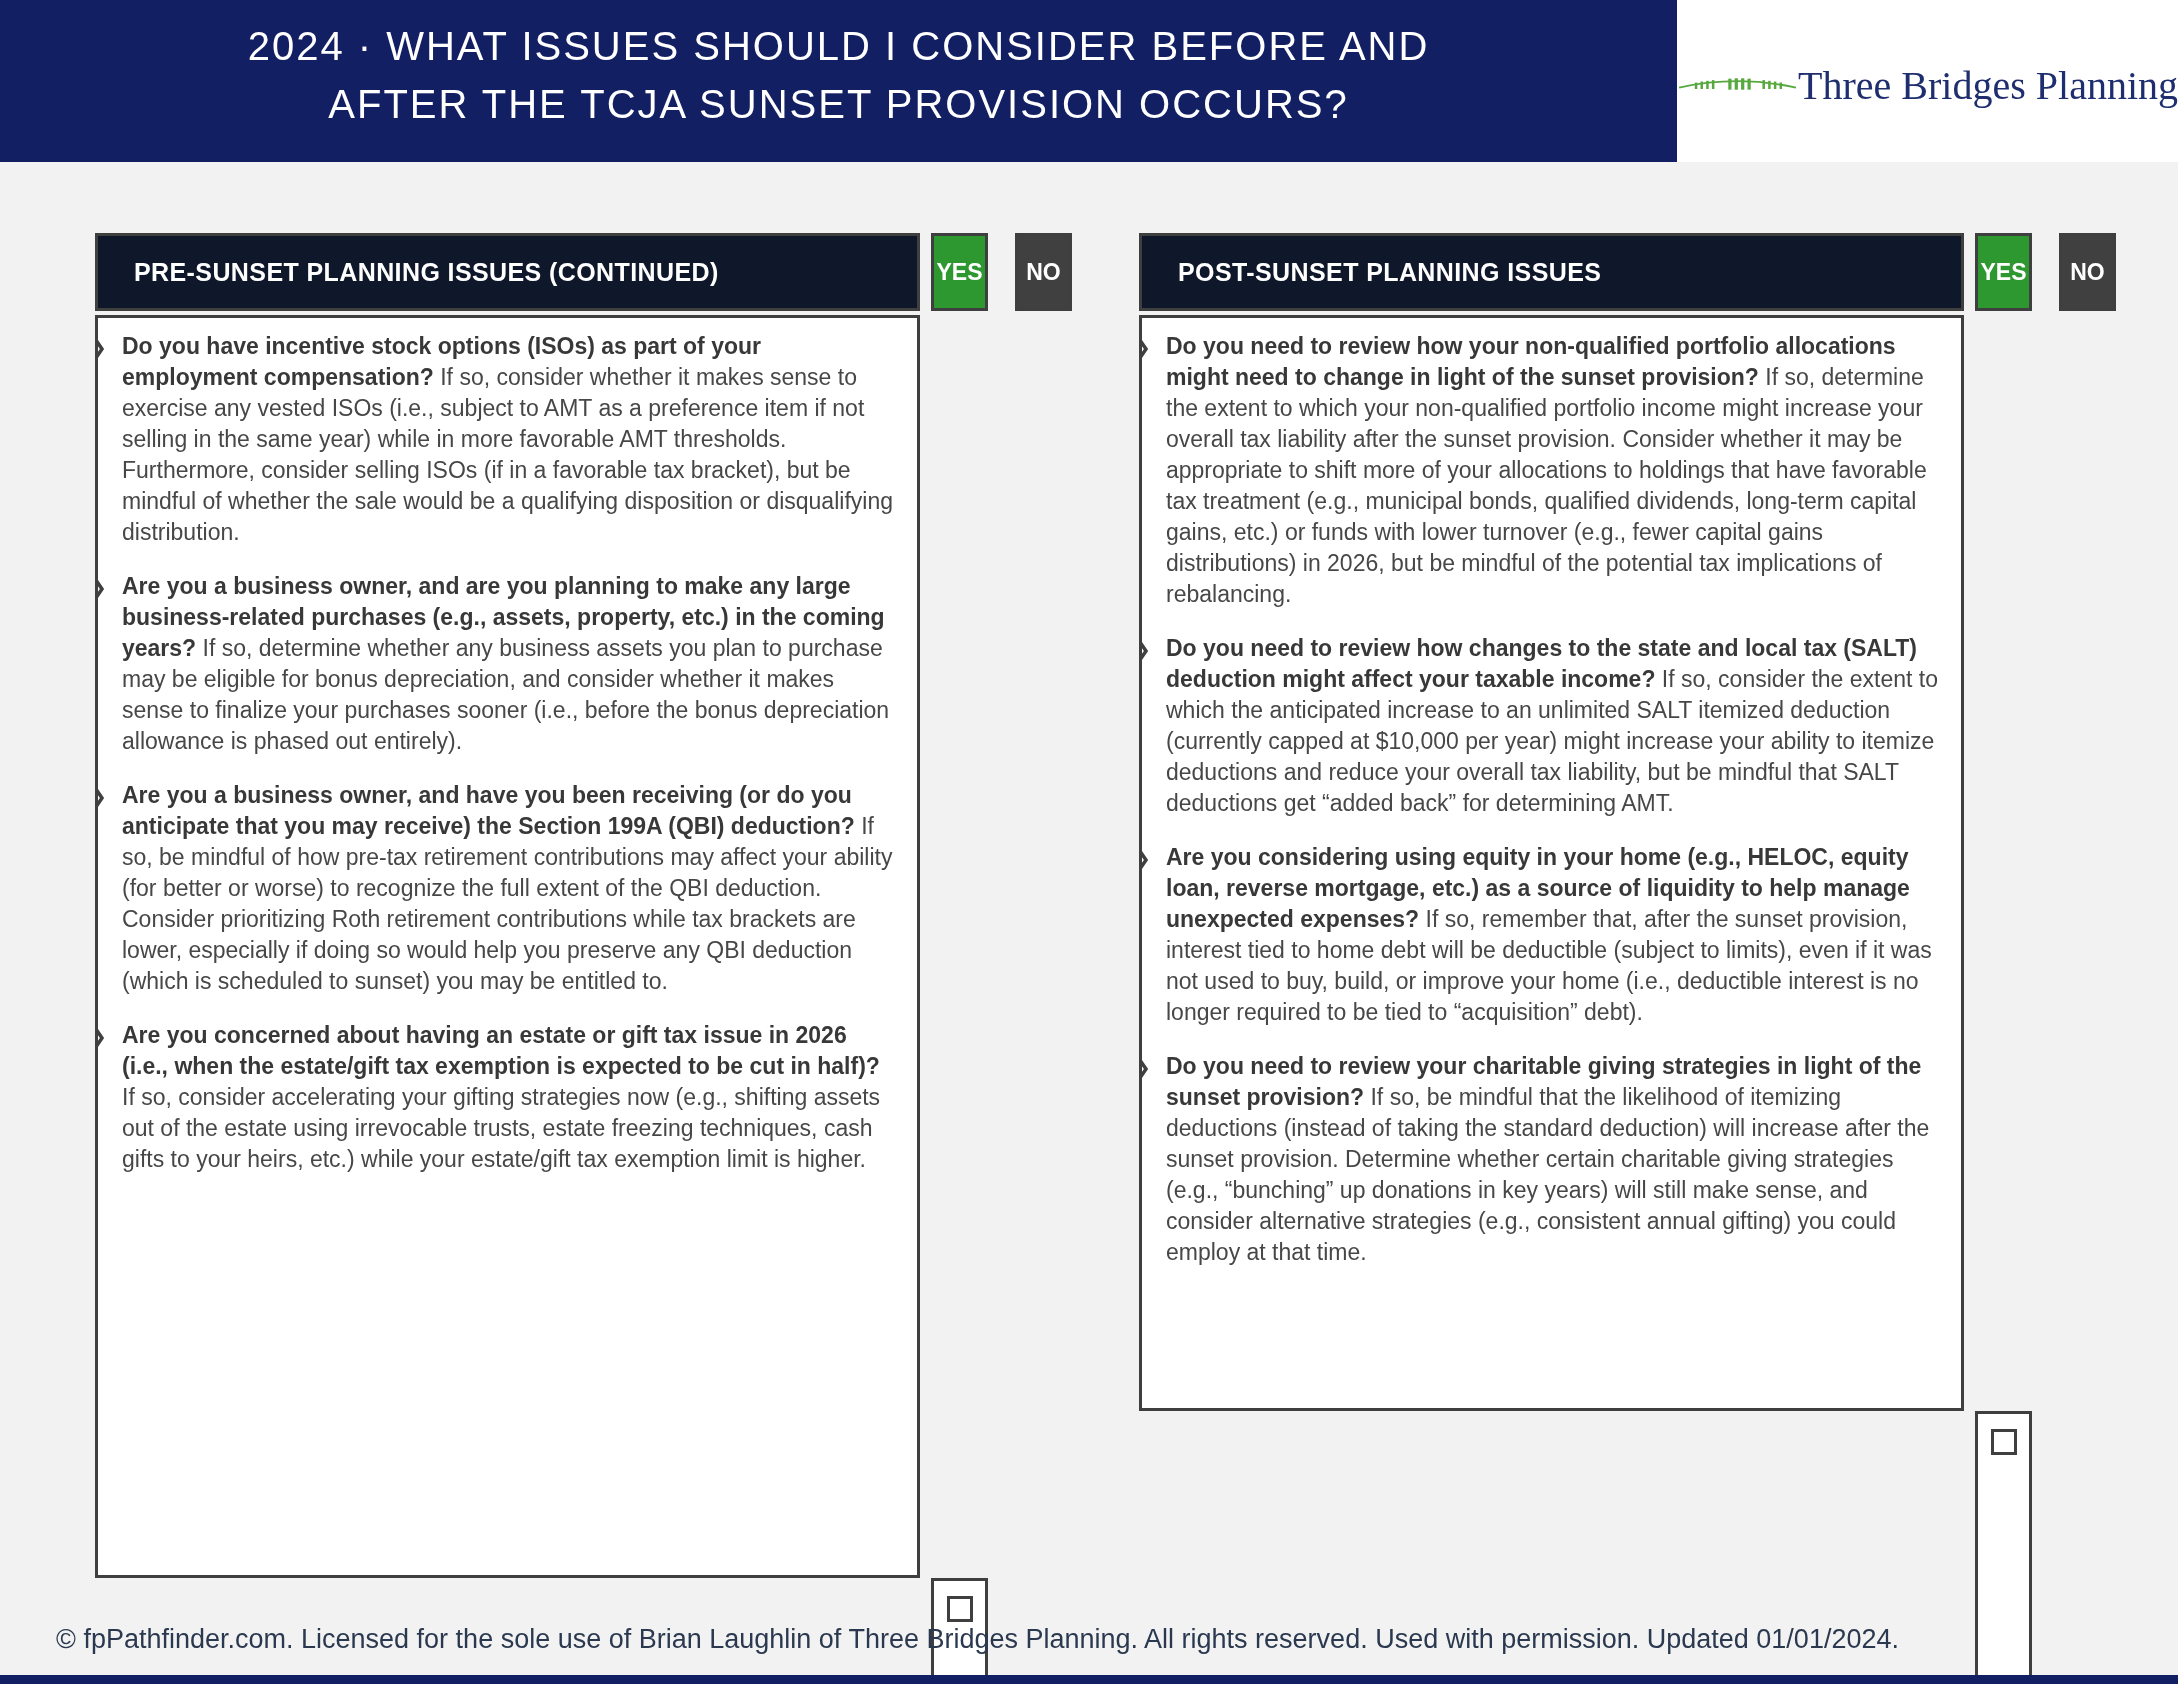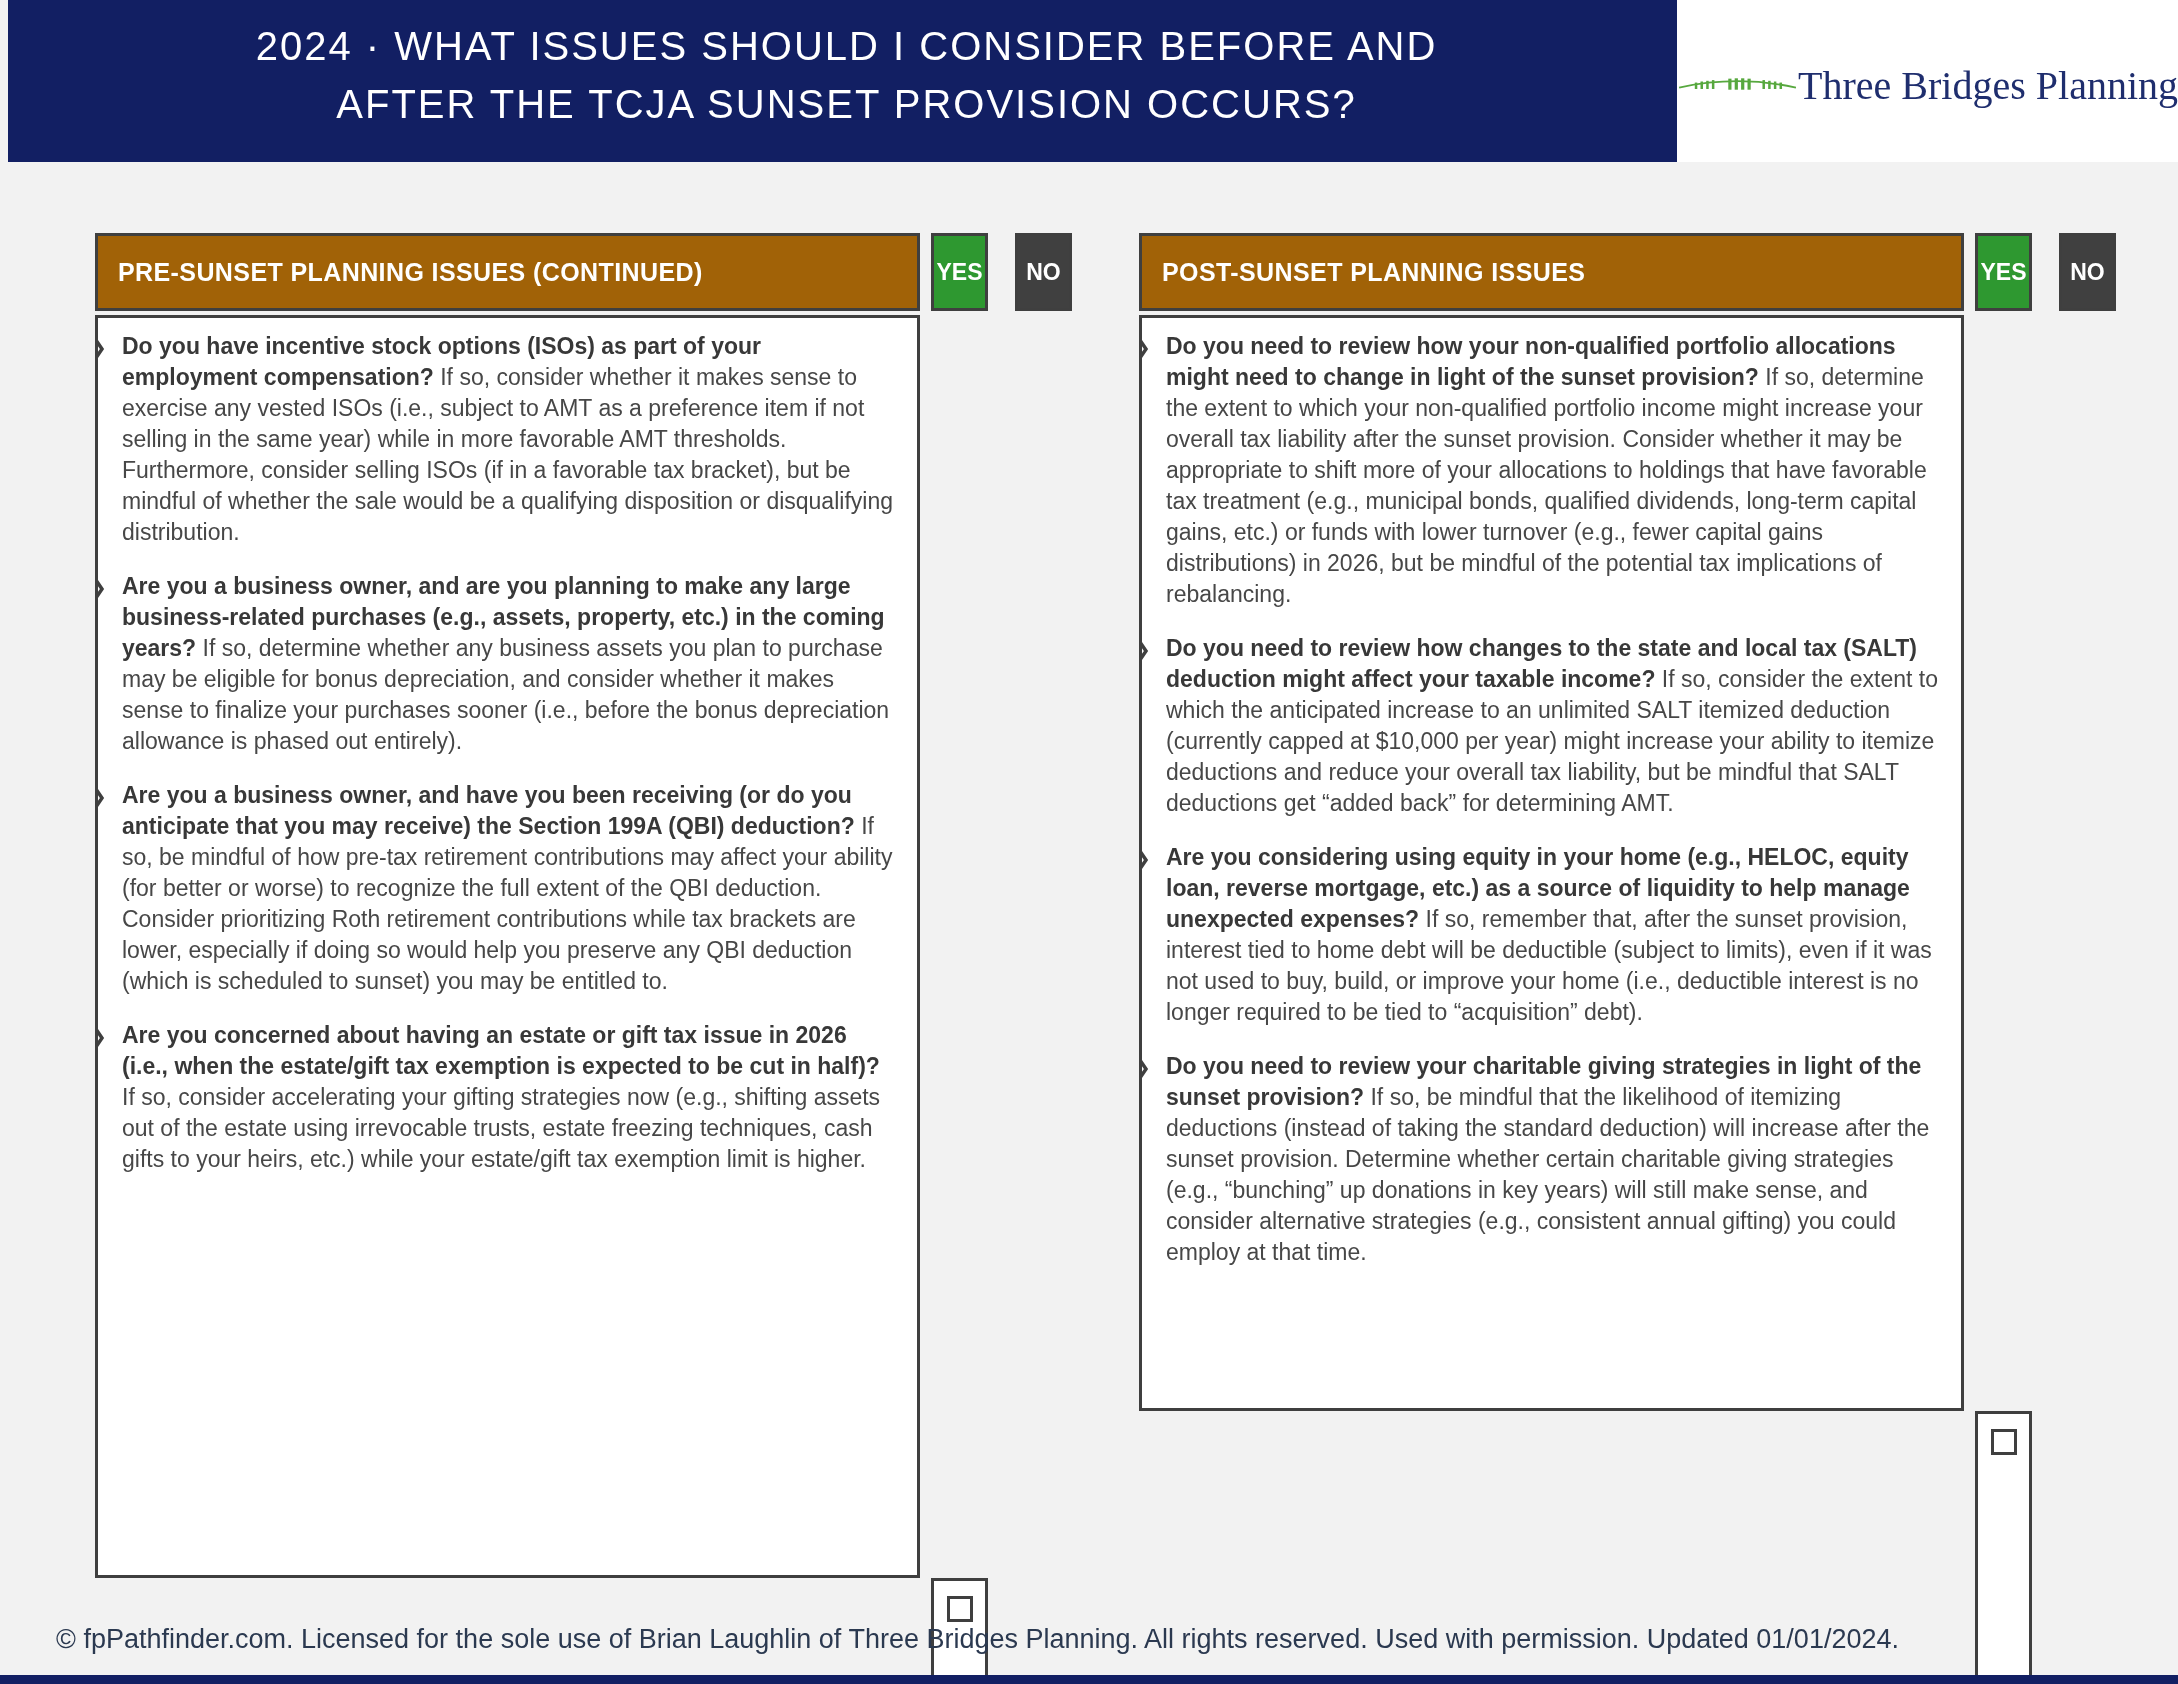--- a/index.html
+++ b/index.html
@@ -8,21 +8,20 @@
 
   .page {
     position:relative; width:2178px; height:1685px;
     background:#f2f2f2; overflow:hidden; margin:0 auto;
   }
 
   
   .top-header {
     position:absolute; left:0; top:0; width:1677px; height:162px;
     background:#121f63;
-    margin-left:8px;
   }
   .header-notch {
     position:absolute; left:1677px; top:64px; width:0; height:0;
     border-top:17px solid transparent; border-bottom:17px solid transparent;
     border-left:17px solid #121f63;
   }
   .doc-title {
     position:absolute; left:0; top:17px; width:1677px;
     text-align:center; color:#ffffff; font-weight:300;
     font-size:40px; line-height:58px; letter-spacing:2px;
@@ -41,21 +40,21 @@
   
   .panel { position:absolute; top:233px; width:946px; }
   .panel-left  { left:95px;  }
   .panel-right { left:1139px; }
 
   .col-main { position:absolute; left:0;    width:825px; }
   .col-yes  { position:absolute; left:836px; width:57px; }
   .col-no   { position:absolute; left:890px; width:57px; }
 
   .hdr { top:0; height:78px; border:3px solid #3f3f3f; display:flex; align-items:center; }
-  .hdr-main { background:#a16207; padding-left:20px; }
+  .hdr-main { background:#0f172a; padding-left:36px; }
   .hdr-main span {
     color:#ffffff; font-weight:bold; font-size:25px; letter-spacing:0.4px;
   }
   .hdr-yes { background:#2e9830; justify-content:center; }
   .hdr-no  { background:#404040; justify-content:center;margin-left:30px; }
   .hdr-yes span, .hdr-no span { color:#fff; font-weight:bold; font-size:23px; }
 
   .body-row { top:82px; background:#ffffff; border:3px solid #3f3f3f; }
   .panel-left  .body-row { height:1263px; }
   .panel-right .body-row { height:1096px; }

